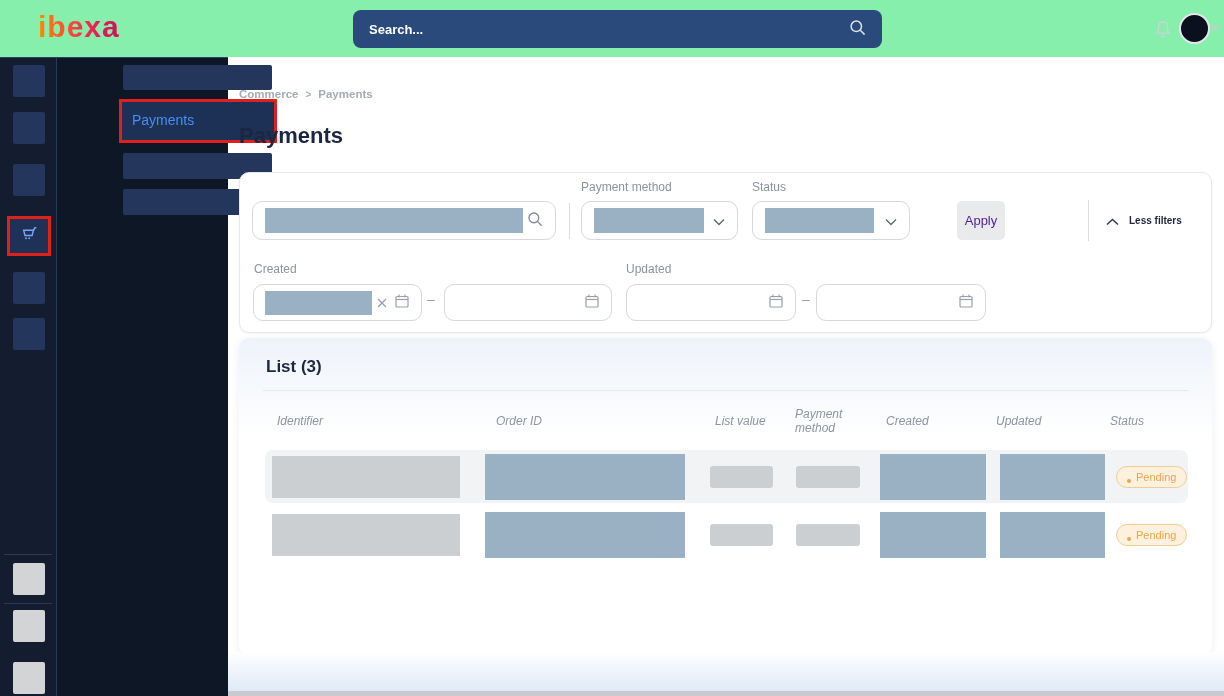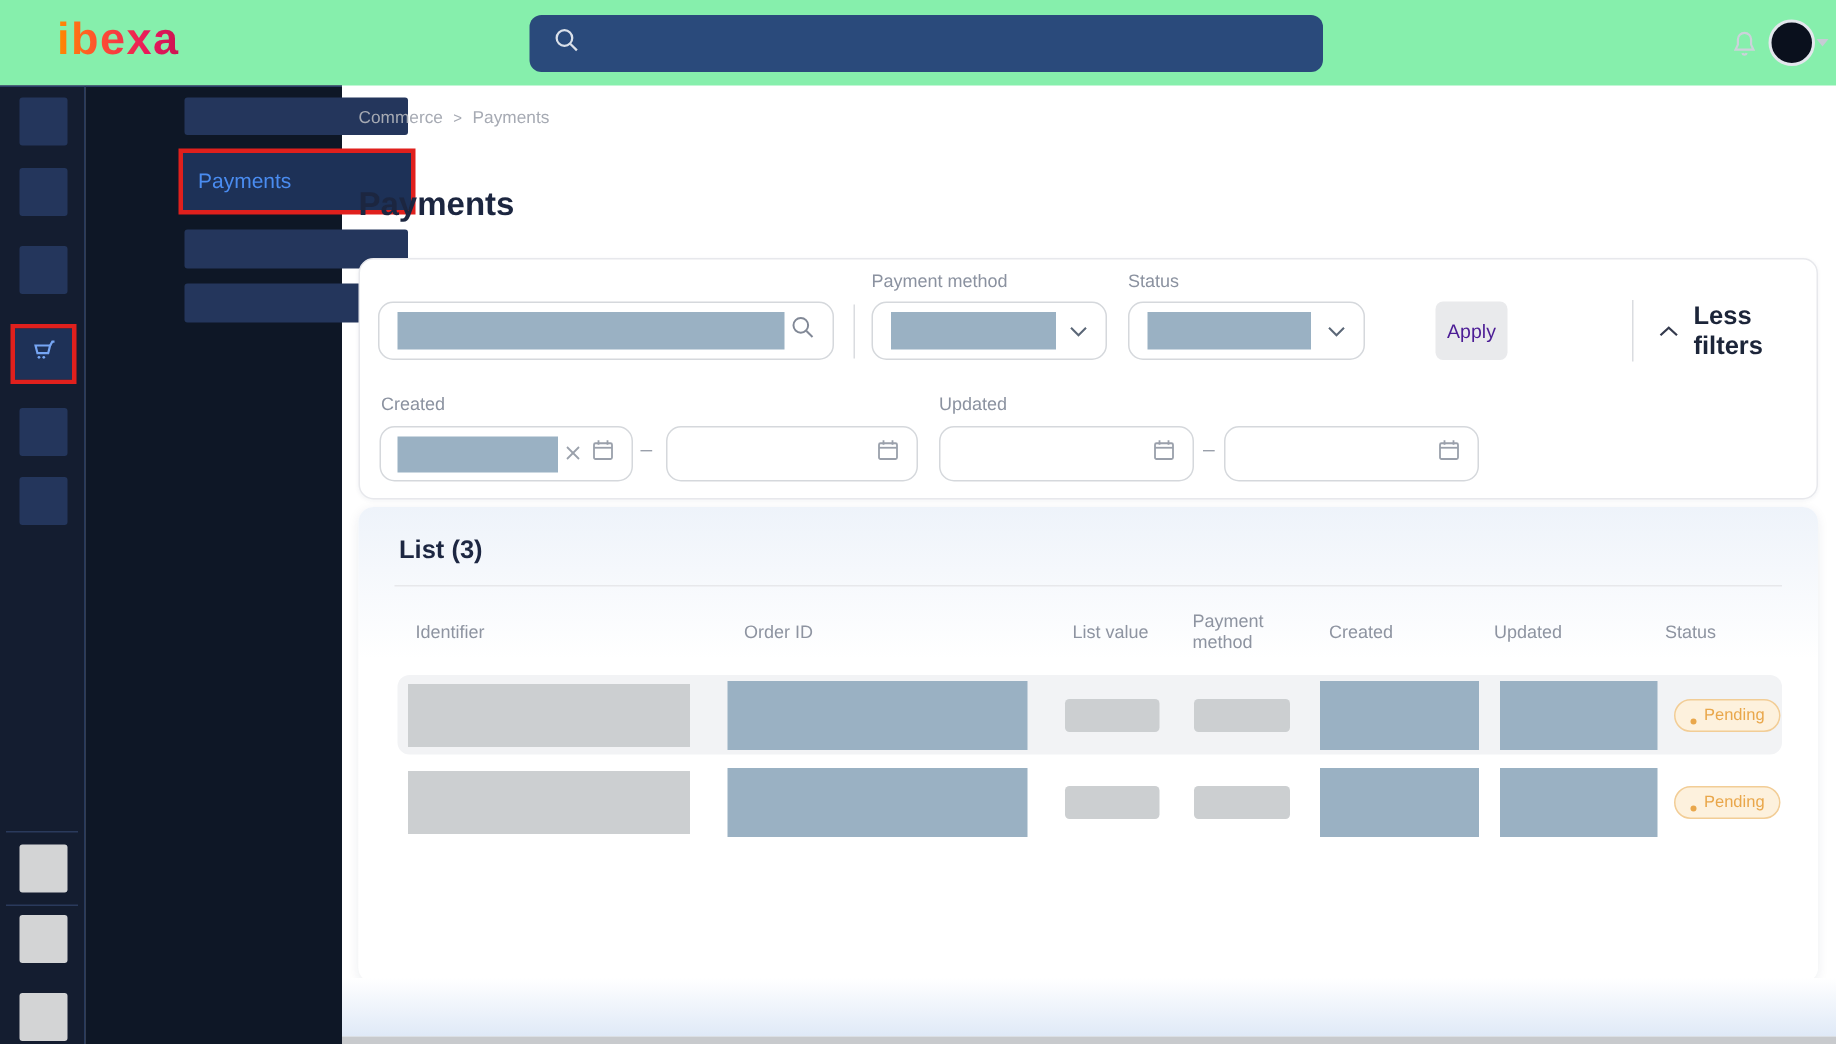--- a/index.html
+++ b/index.html
@@ -31,47 +31,47 @@
 
   .menu-panel { position:absolute; left:57px; top:57px; width:171px; height:639px; background:#0e1726;
           border-top:1px solid #2b4068; }
   .menu-block { position:absolute; left:66px; width:149px; background:#24365c; border-radius:2px; }
   .payments-ring { position:absolute; left:62px; top:98px; width:158px; height:44px; border:3px solid #e0201d; }
   .payments-item { width:100%; height:100%; background:#1d3157; color:#4a8cf0; font-size:14px;
           line-height:37px; padding-left:10px; cursor:pointer; }
   .collapse-handle { position:absolute; left:194px; top:677px; cursor:pointer; }
 
   
-  .breadcrumb { position:absolute; left:239px; top:73px; font-size:11.5px; color:#a6aab3; }
+  .breadcrumb { position:absolute; left:239px; top:88px; font-size:11.5px; color:#a6aab3;font-weight:bold; }
   .breadcrumb .sep { margin:0 7px; font-size:10px; }
   .page-title { position:absolute; left:239px; top:123px; font-size:22px; font-weight:700; color:#1c2640; }
 
   .filter-card { position:absolute; left:239px; top:172px; width:973px; height:161px; background:#fff;
           border:1px solid #e7e8ec; border-radius:10px; box-shadow:0 1px 3px rgba(20,40,80,0.05); }
   .fc-label { position:absolute; font-size:12px; color:#8b92a0; }
   .fc-input { position:absolute; border:1px solid #d5d8dc; border-radius:10px; background:#fff;
           display:flex; align-items:center; }
   .redact-blue { background:#9ab1c3; }
   .redact-gray { background:#cccfd1; }
   .v-divider { position:absolute; width:1px; background:#dadce0; }
   .apply-btn { position:absolute; left:683px; top:28px; width:48px; height:39px; background:#e9eaec;
           border:none; border-radius:5px; color:#4c1d95; font-size:13px; font-family:inherit; cursor:default;margin-left:34px; }
   .clear-group { position:absolute; left:748px; top:28px; height:39px; display:flex; align-items:center;
           gap:9px; cursor:pointer; }
   .clear-group .txt { font-size:13.5px; color:#343a4d; }
   .less-group { position:absolute; left:866px; top:28px; height:39px; display:flex; align-items:center;
           gap:10px; cursor:pointer; }
-  .less-group .txt { font-size:17px; font-weight:700; color:#1c2539; }
+  .less-group .txt { font-size:10px; font-weight:700; color:#1c2539; }
   .range-dash { position:absolute; top:118px; font-size:14px; color:#9aa0ab; }
 
   .list-card { position:absolute; left:239px; top:338px; width:973px; height:317px; border-radius:10px;
           background:linear-gradient(180deg,#eef3fa 0%, #ffffff 32%); box-shadow:0 2px 8px rgba(20,40,80,0.08); }
   .list-title { position:absolute; left:27px; top:19px; font-size:17px; font-weight:700; color:#1d2742;text-align:right; }
   .list-divider { position:absolute; left:24px; top:52px; width:925px; height:1px; background:#e7e8eb; }
-  .col-h { position:absolute; font-size:12px; color:#8e94a1; line-height:14px; }
+  .col-h { position:absolute; font-size:12px; color:#8e94a1; line-height:14px;font-style:italic; }
   .rows { position:absolute; left:26px; top:112px; width:923px; display:flex; flex-direction:column; gap:5px; }
   .t-row { position:relative; height:53px; border-radius:8px; cursor:pointer; }
   .t-row.striped { background:#f2f3f5; }
   .cell-block { position:absolute; top:50%; transform:translateY(-50%); }
   .badge { position:absolute; left:851px; top:50%; transform:translateY(-50%); display:inline-flex;
           align-items:flex-end; gap:5px; padding:4px 10px; border-radius:11px; font-size:11px; }
   .badge .badge-dot { width:4px; height:4px; border-radius:50%; background:currentColor; }
   .badge.pending { background:#fdf1dd; border:1px solid #f2cd96; color:#e9a74b; }
   .badge.paid { background:#dde5ea; border:1px solid #5f8192; color:#39596a; }
 
@@ -80,20 +80,21 @@
   .bottom-scrollbar { position:absolute; left:228px; top:691px; width:996px; height:5px; background:#c8cacd; }
 </style>
 </head>
 <body>
 
 <div class="screen">
 
   <div class="topbar">
     <div class="logo">ibexa</div>
     <div class="global-search">
+      <span class="ph">Search...</span>
       <span>
         <svg width="17" height="17" viewBox="0 0 17 17" fill="none" stroke="#dbe1ea" stroke-width="1.5">
           <circle cx="7.3" cy="7.3" r="5.2"></circle>
             <line x1="11.3" y1="11.3" x2="15.6" y2="15.6"></line>
         </svg>
       </span>
     </div>
     <div class="bell">
       <svg width="22" height="24" viewBox="0 0 24 24" fill="none" stroke="#ccd2da" stroke-width="1.6">
         <path d="M18.5 16.5 H5.5 L7.2 12.8 V9 a4.8 4.8 0 0 1 9.6 0 v3.8 Z"></path>

